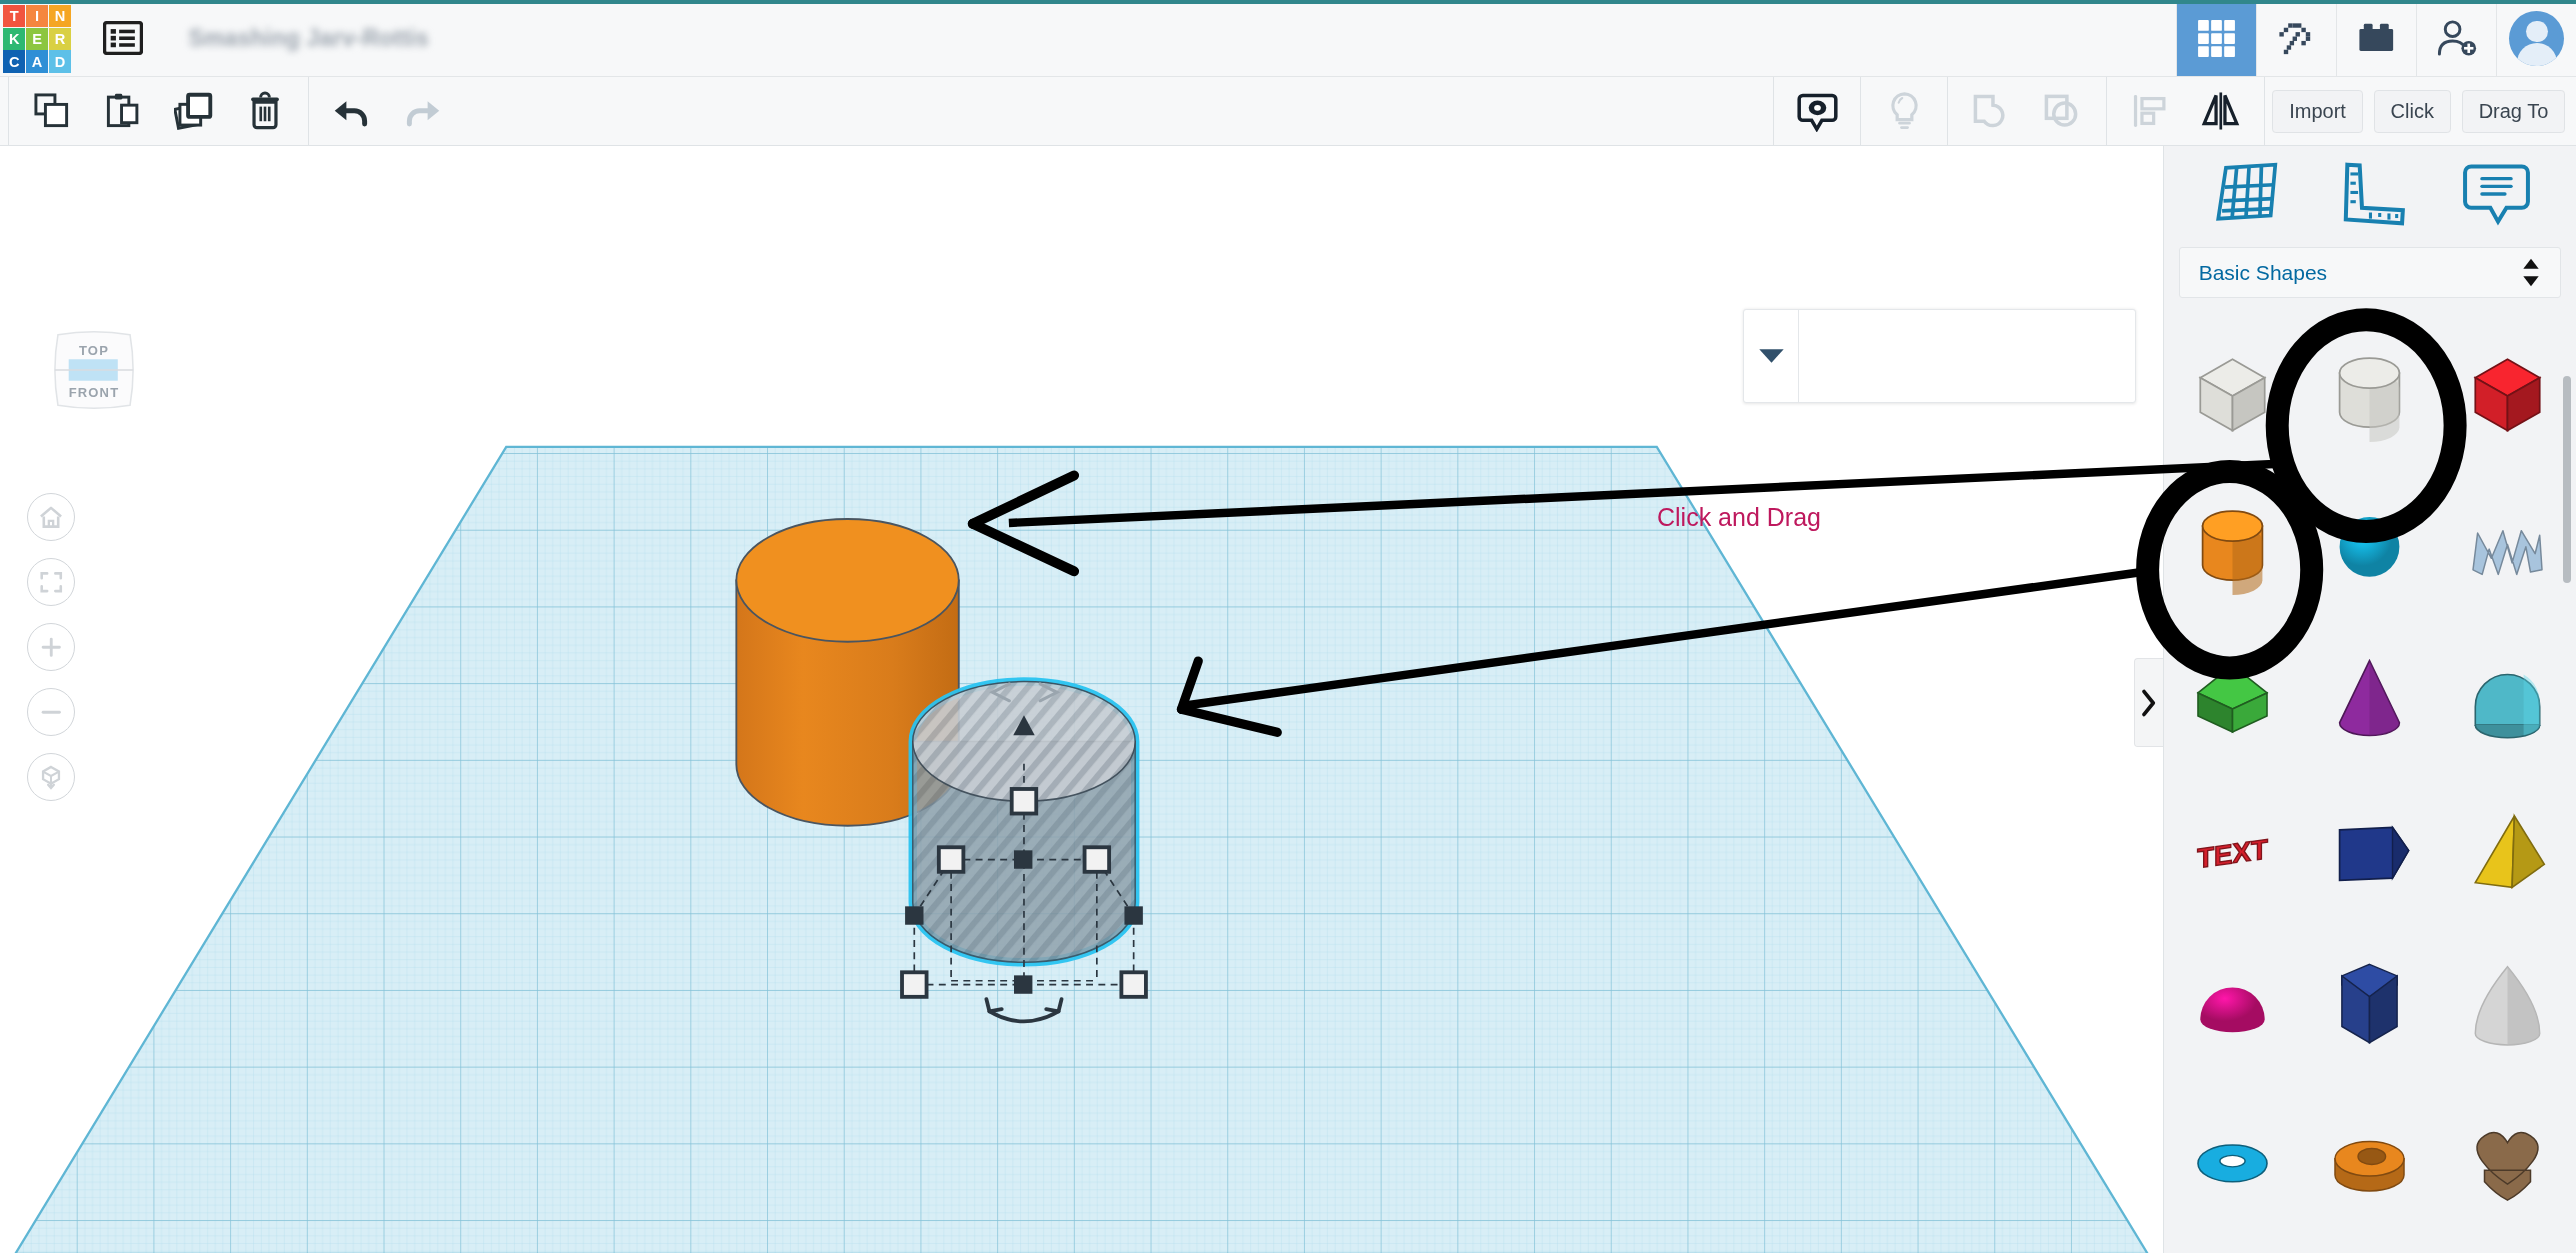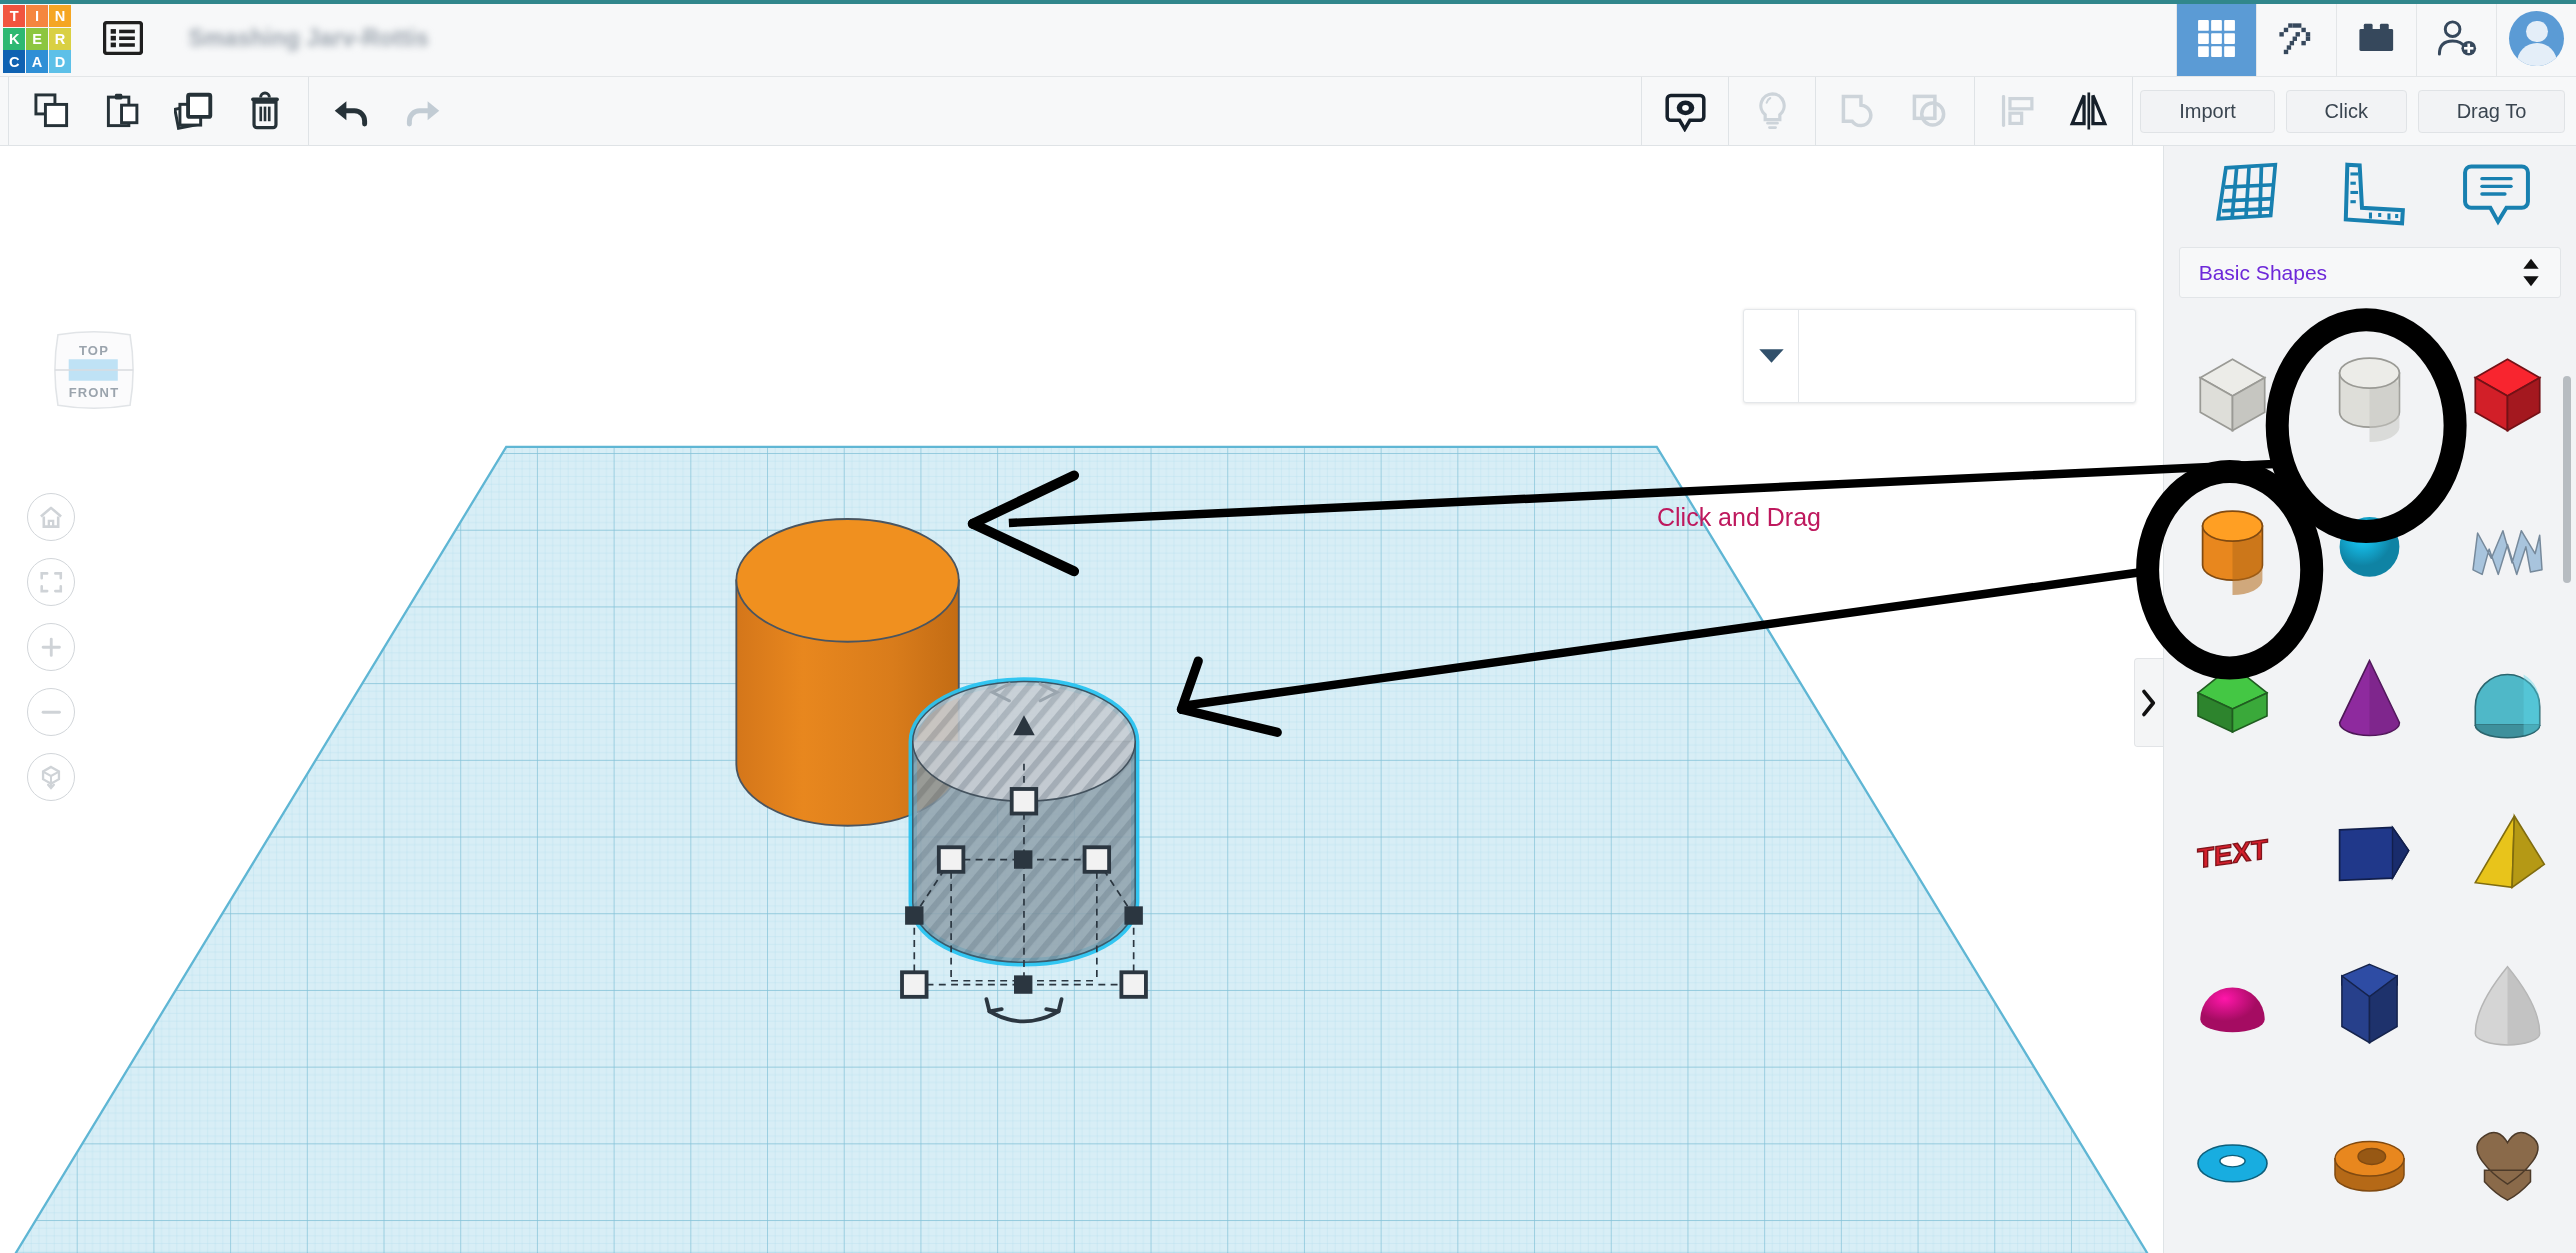--- a/index.html
+++ b/index.html
@@ -72,21 +72,21 @@
     display: flex; align-items: center;
   }
   .tool-btn {
     width: 71px; height: 69px;
     display: flex; align-items: center; justify-content: center;
     background: transparent;
   }
   .tool-sep { width: 0.8px; height: 69px; background: #dfe3e6; margin: 0 7.7px; }
   .toolbar-spacer { flex: 1; }
   .txt-btn {
-    height: 43px; padding: 0 38px; margin-right: 10.7px;
+    height: 43px; padding: 0 16px; margin-right: 10.7px;
     border: 0.8px solid #e0e3e6; border-radius: 3.8px; background: #f2f3f5;
     color: #3a4550; font-size: 20px;
     display: flex; align-items: center; justify-content: center;
     font-family: "Liberation Sans", sans-serif;
   }
 
   
   #viewport {
     position: absolute; top: 146px; left: 0;
     width: 2163px; height: 1108px;
@@ -147,21 +147,21 @@
   #rp-icons {
     height: 98px; display: flex; align-items: center; justify-content: space-around;
     padding: 0 18.4px;
   }
   #rp-dropdown {
     margin: 3.1px 15.3px 0 15.3px; height: 51px;
     background: #f7f8f9; border: 0.8px solid #e2e5e8; border-radius: 3.1px;
     display: flex; align-items: center; justify-content: space-between;
     padding: 0 18.4px;
   }
-  #rp-dropdown .dd-label { font-size: 21px; color: #6d28d9; }
+  #rp-dropdown .dd-label { font-size: 21px; color: #0369a1; }
   #shapegrid {
     margin-top: 17px;
     display: grid; grid-template-columns: repeat(3, 1fr);
     row-gap: 0px;
   }
   .shape-cell {
     height: 153px; display: flex; align-items: center; justify-content: center;
     position: relative;
   }
   #rp-scrollbar {

